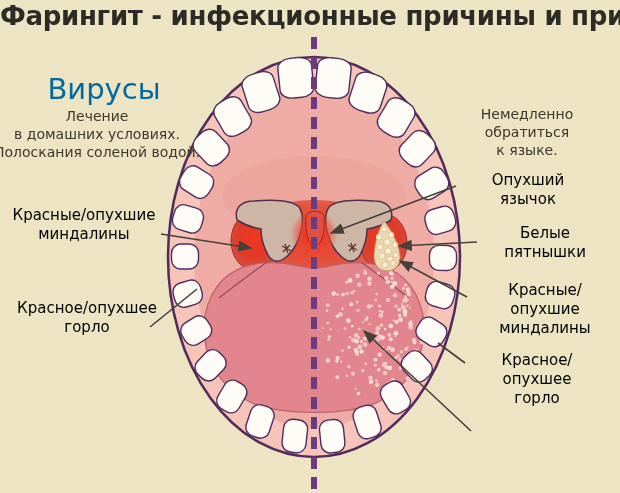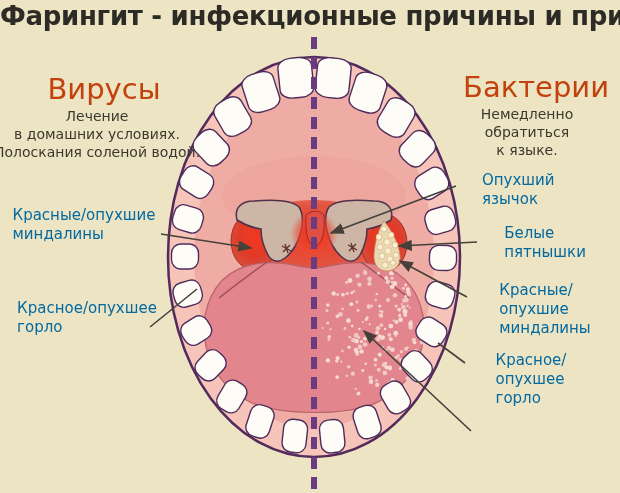--- a/index.html
+++ b/index.html
@@ -6,23 +6,23 @@
   .stage{
     position:relative;width:620px;height:493px;overflow:hidden;
     background:#ece4c3;
     font-family:"DejaVu Sans","Liberation Sans",sans-serif;
     color:#3c382e;
   }
   .title{
     position:absolute;top:1px;left:0;width:620px;text-align:center;
     font-size:26px;font-weight:600;letter-spacing:-0.3px;color:#2d2b26;white-space:nowrap;
   }
-  .heading{position:absolute;transform:translateX(-50%);font-size:29px;font-weight:500;color:#c2410c;white-space:nowrap;}
+  .heading{position:absolute;transform:translateX(-50%);font-size:29px;font-weight:500;color:#0369a1;white-space:nowrap;}
   .subtext{position:absolute;transform:translateX(-50%);font-size:14px;line-height:1.3;text-align:center;white-space:pre-line;color:#3c382e;}
-  .callout{position:absolute;transform:translateX(-50%);font-size:15px;line-height:1.26;text-align:left;white-space:pre-line;color:#0369a1;}
+  .callout{position:absolute;transform:translateX(-50%);font-size:15px;line-height:1.26;text-align:center;white-space:pre-line;color:#000000;}
   svg.diagram{position:absolute;top:0;left:0;}
 </style>
 </head>
 <body>
 
 <div class="stage">
 
   <svg class="diagram" width="620" height="493" viewBox="0 0 620 493">
     <defs>
       <radialGradient id="throatGrad" cx="50%" cy="42%" r="65%">
@@ -315,21 +315,20 @@
     </g>
   </svg>
 
   <div class="title">Фарингит - инфекционные причины и признаки</div>
 
   <div class="heading" style="left:104px;top:72px">Вирусы</div>
   <div class="subtext" style="left:97px;top:107px">Лечение
 в домашних условиях.
 Полоскания соленой водой.</div>
 
-  <div class="heading" style="left:536px;top:70px">Бактерии</div>
   <div class="subtext" style="left:527px;top:105px">Немедленно обратиться
 к языке.</div>
 
   <div class="callout" style="left:84px;top:206px">Красные/опухшие
 миндалины</div>
   <div class="callout" style="left:87px;top:299px">Красное/опухшее
 горло</div>
   <div class="callout" style="left:528px;top:171px">Опухший язычок</div>
   <div class="callout" style="left:545px;top:224px">Белые пятнышки</div>
   <div class="callout" style="left:545px;top:281px">Красные/опухшие

